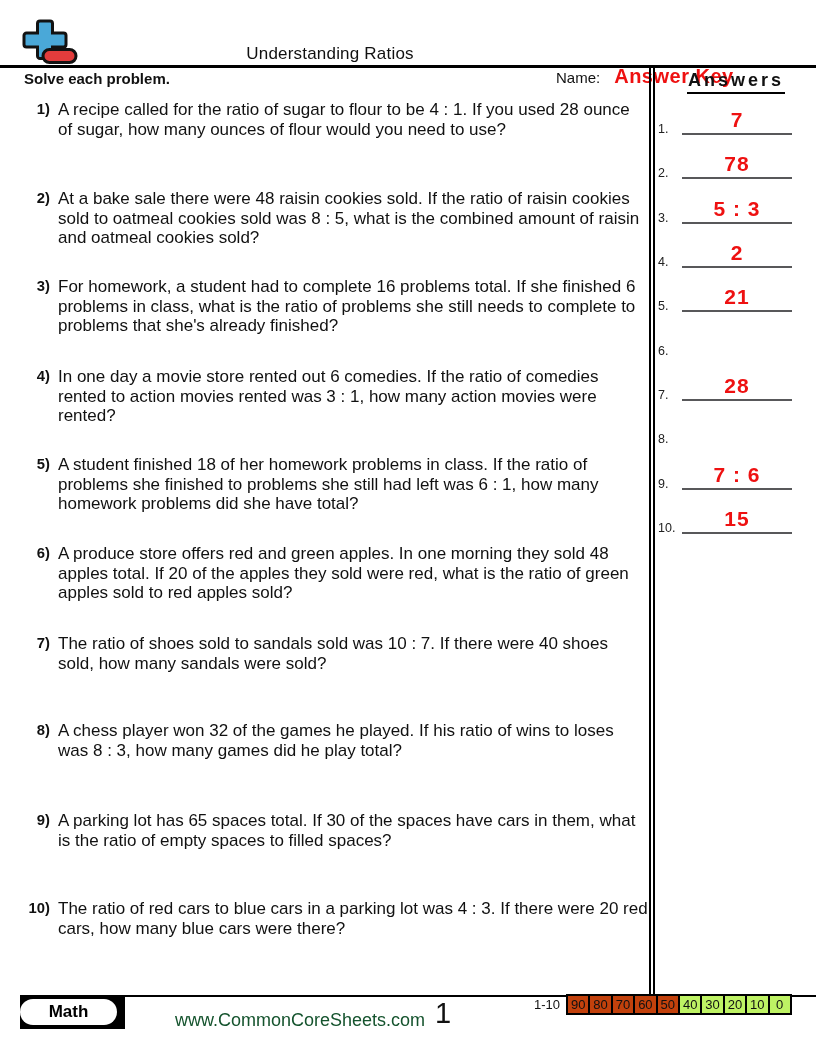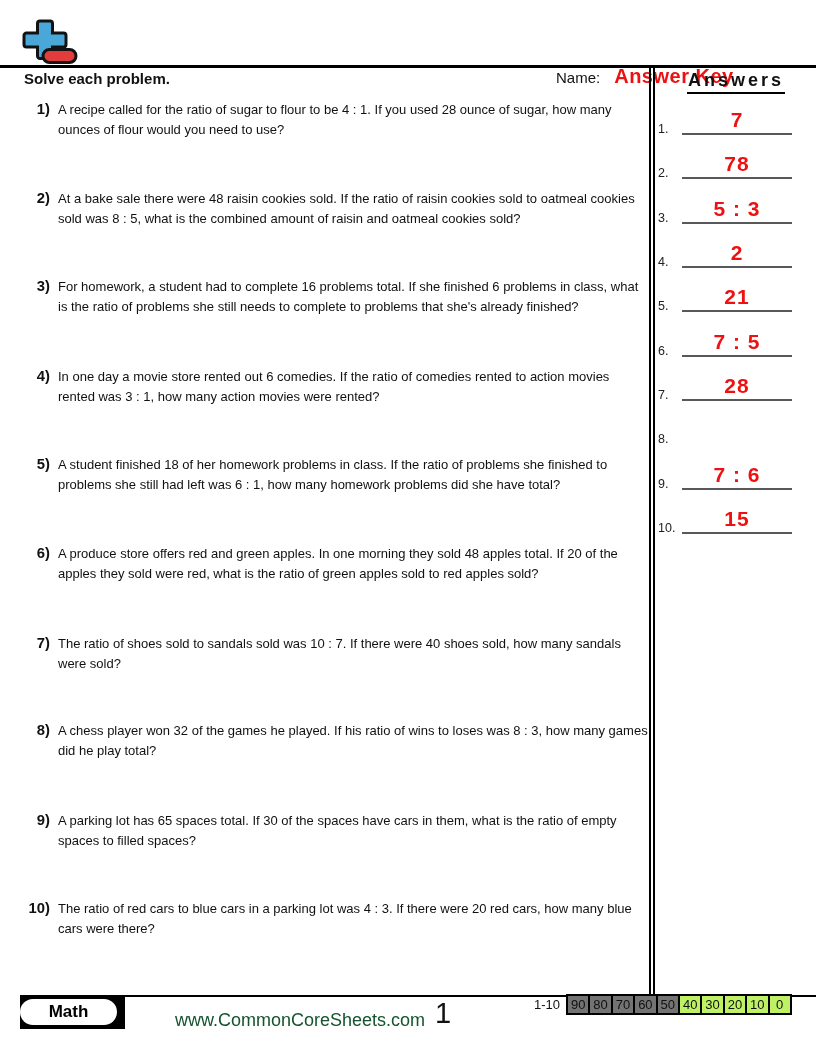--- a/index.html
+++ b/index.html
@@ -12,21 +12,21 @@
          font-size:17px;letter-spacing:.2px;}
   .name-row{position:absolute;left:556px;top:41px;display:flex;align-items:baseline;gap:14px;}
   .name-label{font-size:15px;margin-top:28px;}
   .name-value{font-size:20px;font-weight:bold;color:#EE1111;letter-spacing:.5px;}
   .header-rule{position:absolute;left:0;top:65px;width:816px;height:3px;background:#000;}
   .instructions{position:absolute;left:24px;top:70px;font-size:15px;font-weight:bold;}
 
   
   .question{position:absolute;left:24px;width:624px;display:flex;}
   .qnum{width:26px;text-align:right;font-weight:bold;font-size:14.8px;line-height:19.5px;flex:none;}
-  .qtext{margin-left:8px;width:592px;font-size:13px;line-height:19.5px;}
+  .qtext{margin-left:8px;width:592px;font-size:17px;line-height:19.5px;}
 
   
   .vline{position:absolute;top:68px;width:2px;height:926px;background:#000;}
 
   
   .answers-title{position:absolute;left:656px;top:70px;width:160px;text-align:center;}
   .answers-title span{display:inline-block;font-size:18px;font-weight:bold;letter-spacing:3px;
                       border-bottom:2.5px solid #000;padding:0 1px 1px 1px;}
   .answer-row{position:absolute;left:656px;width:140px;height:44px;}
   .answer-num{position:absolute;left:2px;bottom:3px;font-size:12.5px;color:#222;}
@@ -41,34 +41,35 @@
              display:flex;align-items:center;justify-content:flex-start;}
   .badge-pill{width:97px;height:26px;background:#fff;border-radius:14px;
               display:flex;align-items:center;justify-content:center;
               font-size:17px;font-weight:bold;color:#000;}
   .website{position:absolute;left:175px;top:1010px;font-size:18px;color:#14532d;}
   .page-num{position:absolute;left:423px;top:997px;width:40px;text-align:center;font-size:29px;}
   .score-label{position:absolute;left:518px;top:997px;width:42px;text-align:right;font-size:13px;}
   .score-grid{position:absolute;left:566px;top:994px;display:flex;}
   .score-cell{width:20.4px;height:17px;border:2px solid #000;margin-left:-2px;
               display:flex;align-items:center;justify-content:center;
-              font-size:13px;background:#737373;}
+              font-size:13px;background:#c2410c;}
   .score-cell:first-child{margin-left:0;}
   .score-cell.hl{background:#bef264;}
 </style>
 </head>
 <body>
 
 <div class="page">
 
   <svg class="logo" viewBox="0 0 56 50">
     <path d="M18 3 h10 a2.5 2.5 0 0 1 2.5 2.5 V15 h11 a2.5 2.5 0 0 1 2.5 2.5 v9 a2.5 2.5 0 0 1 -2.5 2.5 h-11 V38 a2.5 2.5 0 0 1 -2.5 2.5 h-10 a2.5 2.5 0 0 1 -2.5 -2.5 V29 h-11 A2.5 2.5 0 0 1 2 26.5 v-9 A2.5 2.5 0 0 1 4.5 15 h11 V5.5 A2.5 2.5 0 0 1 18 3 Z" fill="#4AA8D8" stroke="#121212" stroke-width="3"></path>
     <rect x="21" y="31.5" width="33" height="13" rx="6.5" fill="#E23C3C" stroke="#121212" stroke-width="3"></rect>
   </svg>
 
+  <div class="title">Understanding Ratios</div>
 
   <div class="name-row">
     <span class="name-label">Name:</span>
     <span class="name-value">Answer Key</span>
   </div>
 
   <div class="header-rule"></div>
   <div class="instructions">Solve each problem.</div>
 
   <div class="question" style="top:100px">
@@ -144,23 +145,20 @@
     </div>
   </div>
   <div class="answer-row" style="top:272px">
     <span class="answer-num">5.</span>
     <div class="answer-line">
       <span class="answer-value">21</span>
     </div>
   </div>
   <div class="answer-row" style="top:317px">
     <span class="answer-num">6.</span>
-    <div class="answer-line">
-      <span class="answer-value">7 : 5</span>
-    </div>
   </div>
   <div class="answer-row" style="top:361px">
     <span class="answer-num">7.</span>
     <div class="answer-line">
       <span class="answer-value">28</span>
     </div>
   </div>
   <div class="answer-row" style="top:405px">
     <span class="answer-num">8.</span>
   </div>

